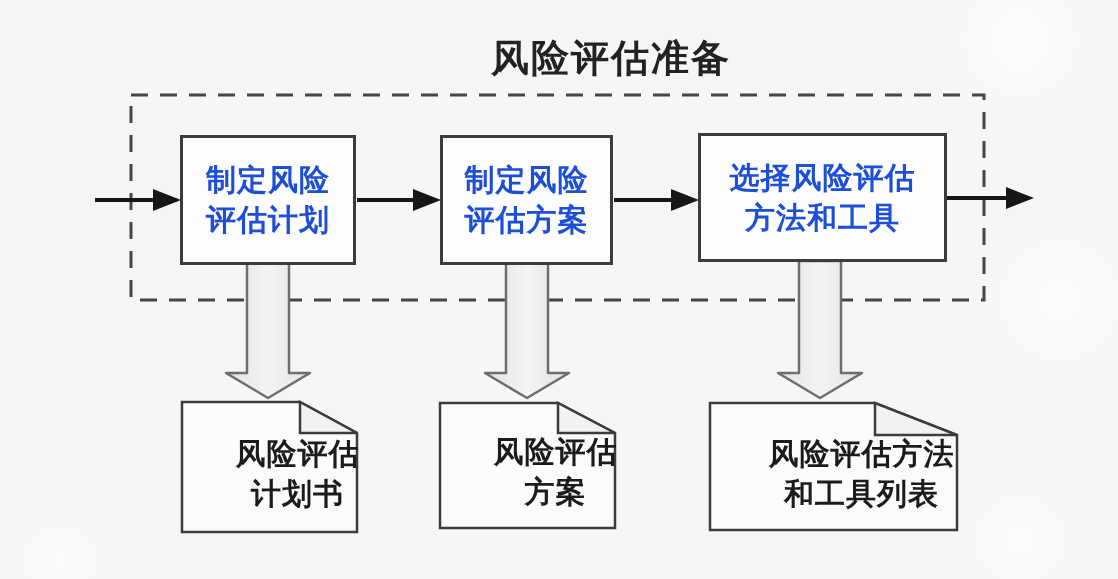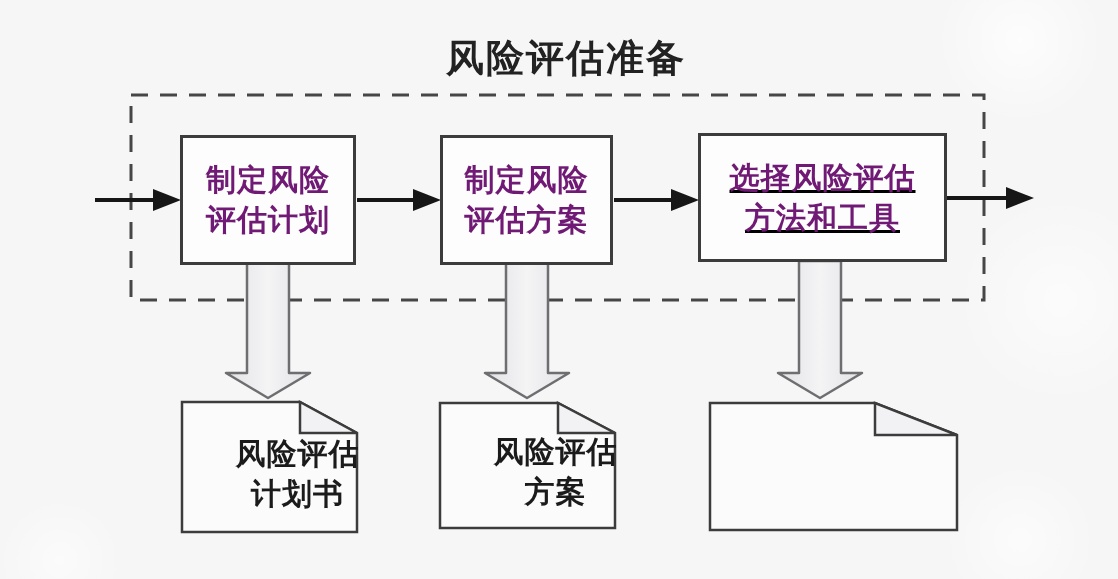--- a/index.html
+++ b/index.html
@@ -28,47 +28,47 @@
   }
   .title {
     position: absolute;
     left: 401px;
     top: 34px;
     width: 330px;
     height: 48px;
     font-size: 38px;
     font-weight: 600;
     color: #222222;
-    text-align: center;
+    text-align: right;
     line-height: 48px;
     letter-spacing: 2px;
     white-space: nowrap;
   }
   .pbox {
     position: absolute;
     box-sizing: border-box;
     background: #fdfdfd;
     border: 3px solid #3c3c3c;
     display: flex;
     align-items: center;
     justify-content: center;
     z-index: 2;
   }
   .pbox .pbox-label {
     font-size: 30px;
     font-weight: 600;
-    color: #701a75;
+    color: #1d4ed8;
     text-align: center;
     line-height: 40px;
     white-space: pre-line;
     letter-spacing: 1px;
   }
   .pbox-1 { left: 180px; top: 135px; width: 176px; height: 130px; }
   .pbox-2 { left: 440px; top: 135px; width: 173px; height: 130px; }
-  .pbox-3 { left: 698px; top: 133px; width: 249px; height: 129px; text-decoration: underline; }
+  .pbox-3 { left: 698px; top: 133px; width: 249px; height: 129px; }
   .doc-label {
     position: absolute;
     font-size: 30px;
     font-weight: 600;
     color: #1b1b1b;
     text-align: center;
     line-height: 40px;
     white-space: pre-line;
     letter-spacing: 1px;
     z-index: 2;
@@ -148,14 +148,16 @@
   </div>
   <div class="pbox pbox-3">
     <span class="pbox-label">选择风险评估
 方法和工具</span>
   </div>
 
   <div class="doc-label doc-label-1">风险评估
 计划书</div>
   <div class="doc-label doc-label-2">风险评估
 方案</div>
+  <div class="doc-label doc-label-3">风险评估方法
+和工具列表</div>
 
 </div>
 
 </body></html>

